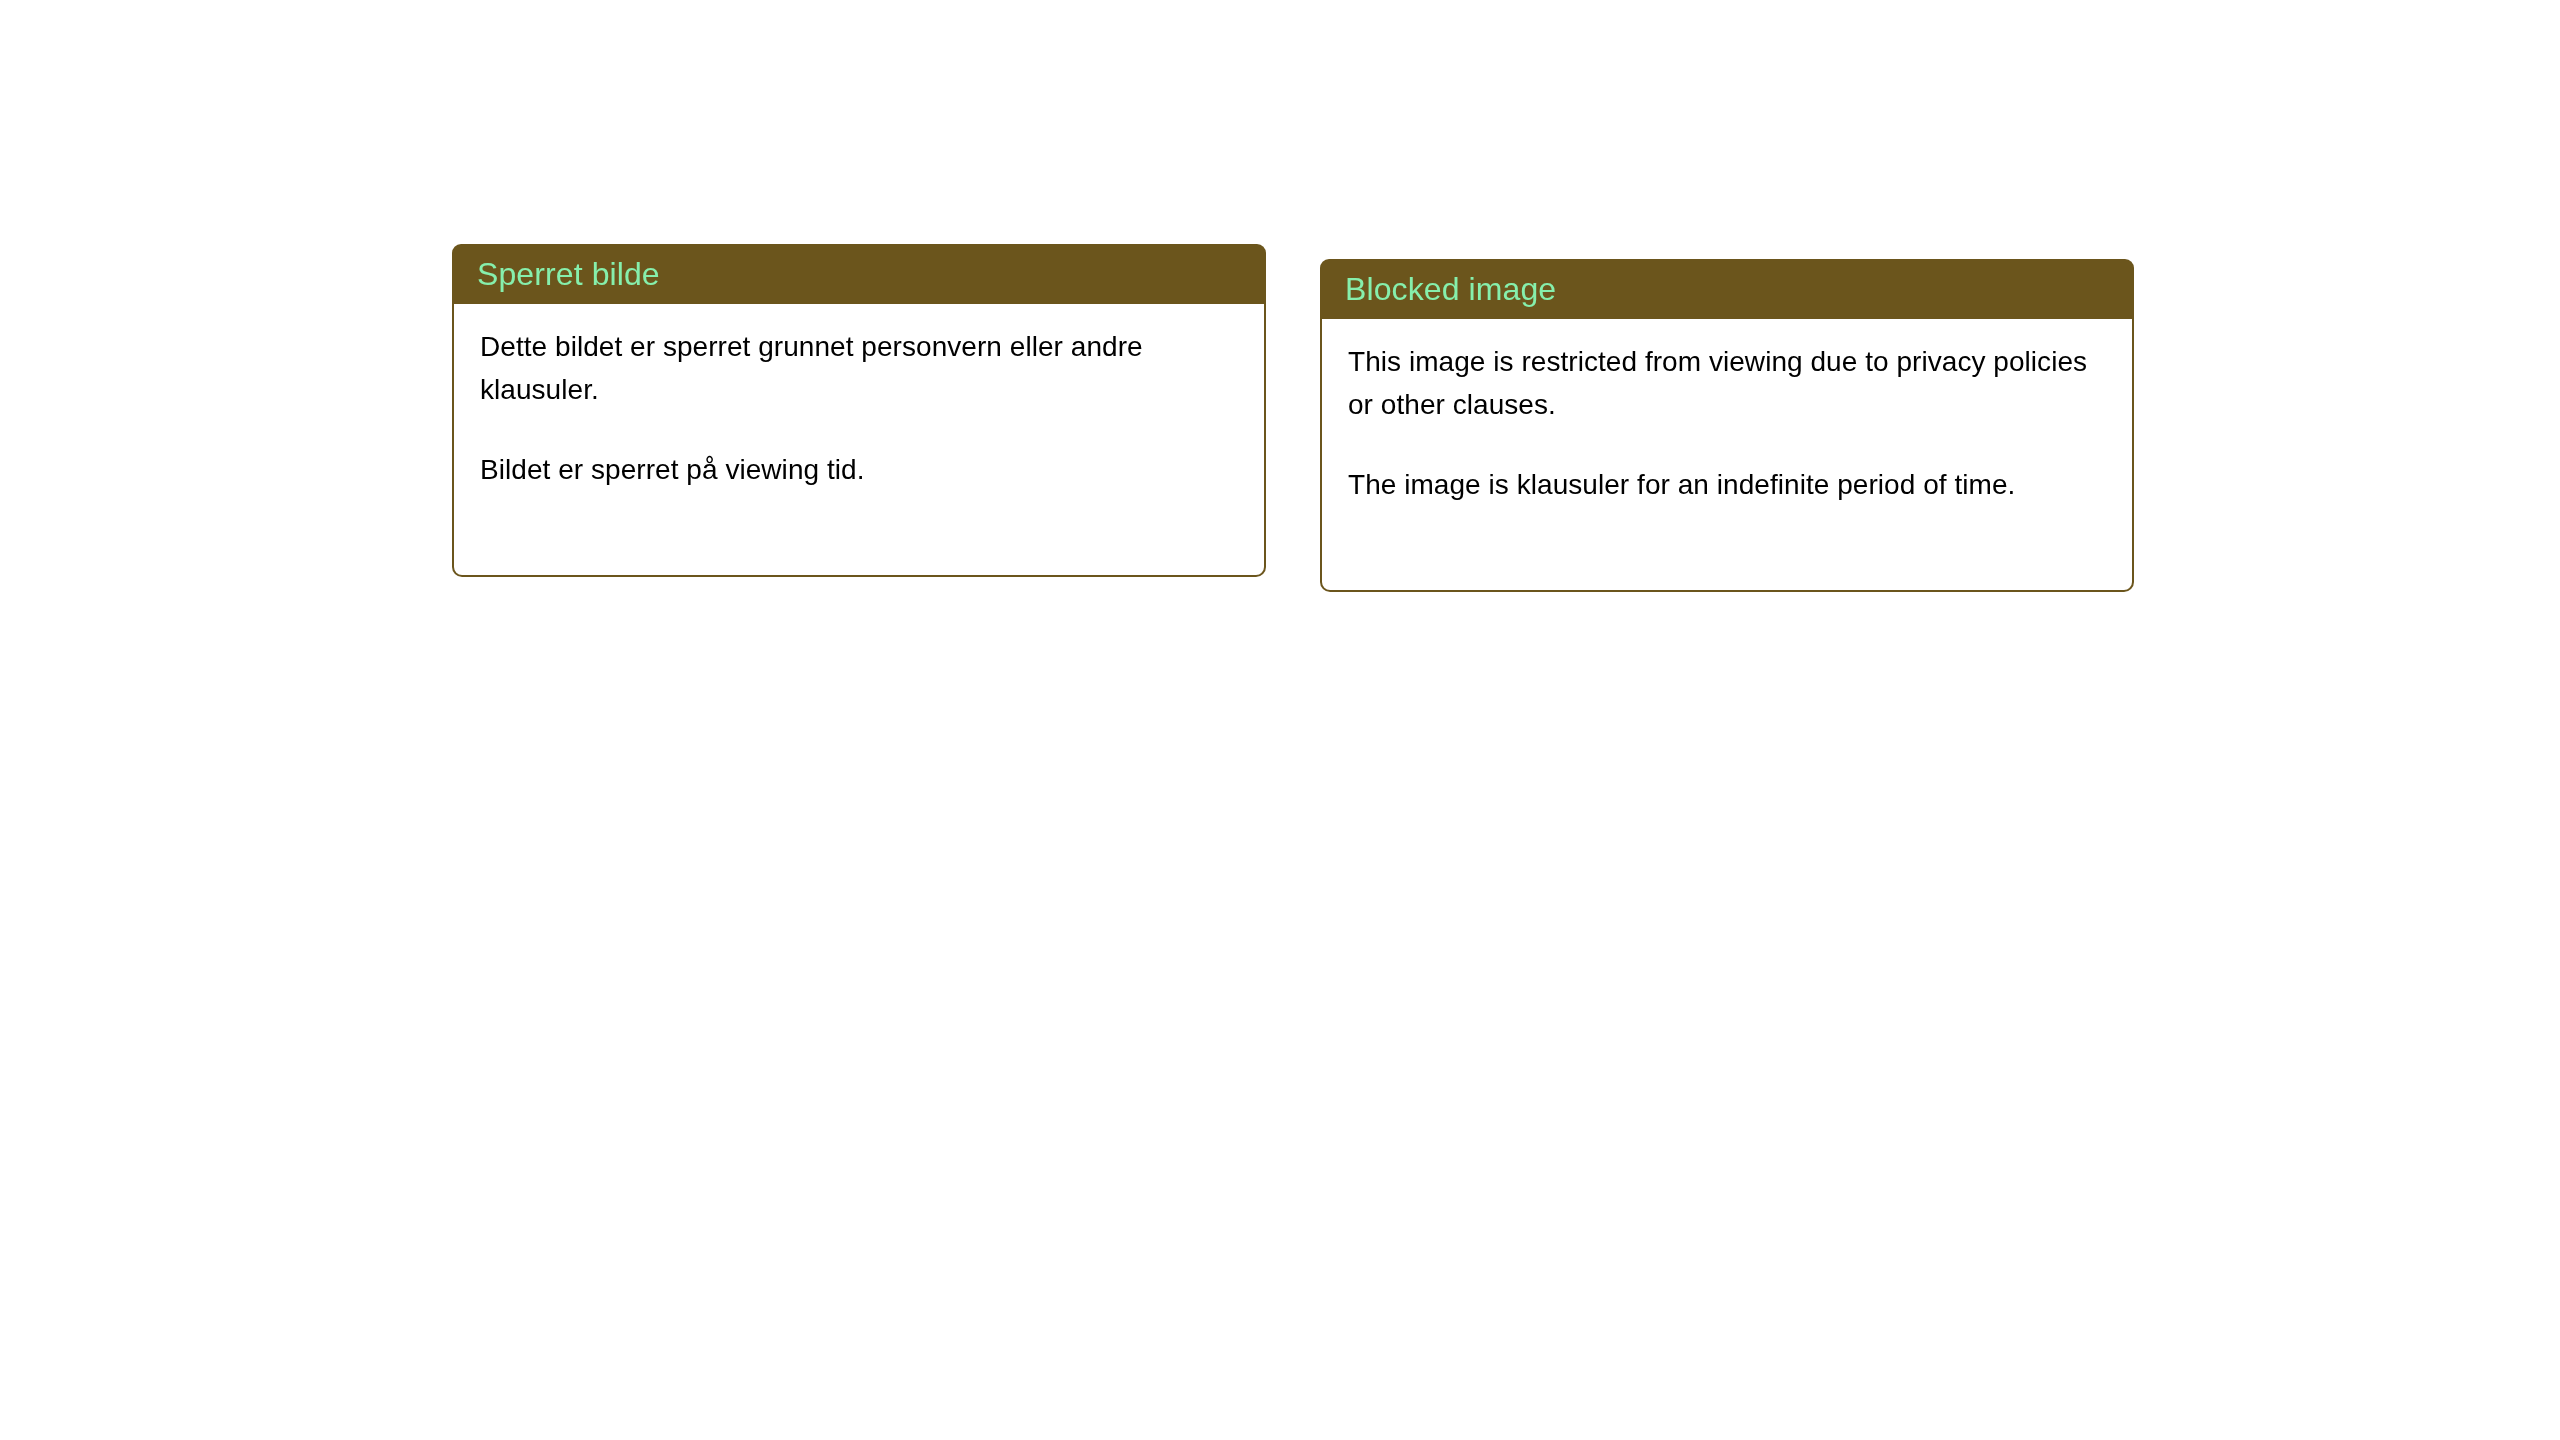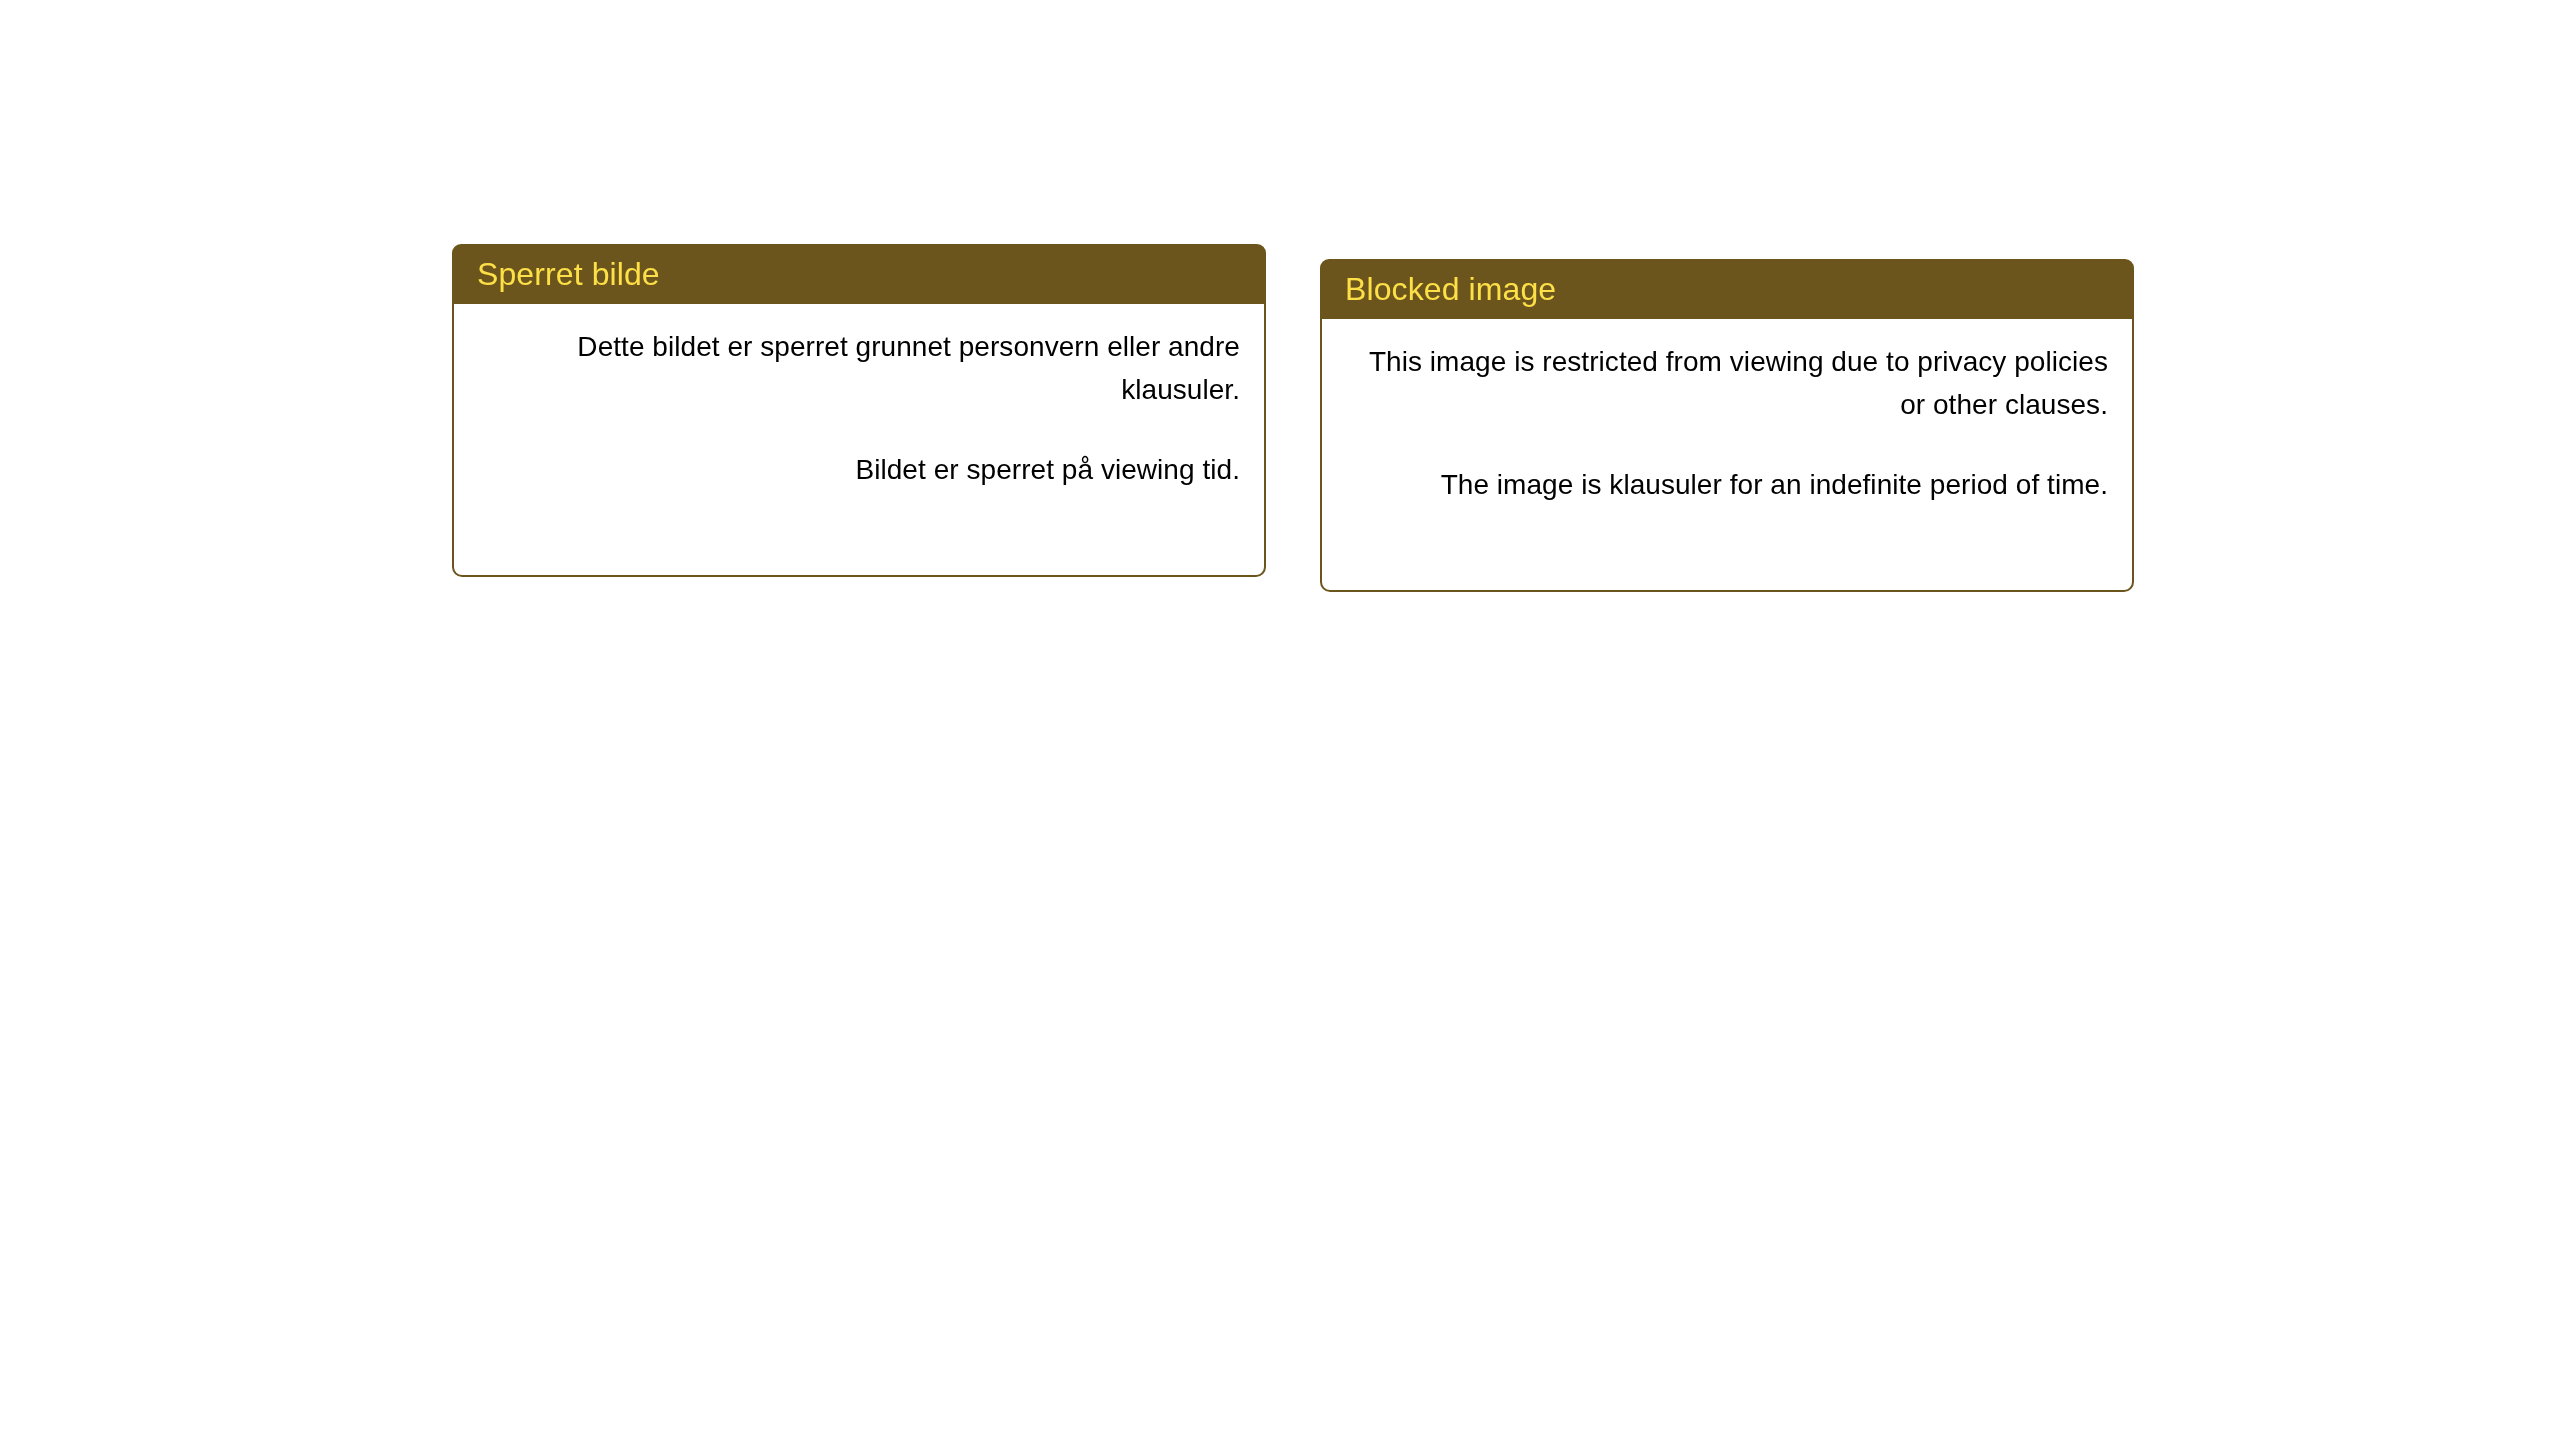--- a/index.html
+++ b/index.html
@@ -38,40 +38,39 @@
     border-top-left-radius: 9px;
     border-top-right-radius: 9px;
     display: flex;
     align-items: center;
     padding: 0 0 0 25px;
     position: relative;
     z-index: 2;
   }
 
   .panel-title {
-    color: #fde047;
+    color: #86efac;
     font-size: 32px;
     line-height: 36px;
     font-weight: 400;
     letter-spacing: 0.1px;
     white-space: nowrap;
   }
 
   .panel-body {
     box-sizing: border-box;
     border: 2px solid #6b551c;
     border-top: none;
     background: #ffffff;
     border-bottom-left-radius: 10px;
     border-bottom-right-radius: 10px;
     height: 274px;
     padding: 22px 24px 0 26px;
     position: relative;
     margin-top: -1px;
-    text-align: right;
   }
 
   .body-para {
     color: #000000;
     font-size: 28px;
     line-height: 43px;
     font-weight: 400;
     margin: 0;
     letter-spacing: 0.05px;
   }

